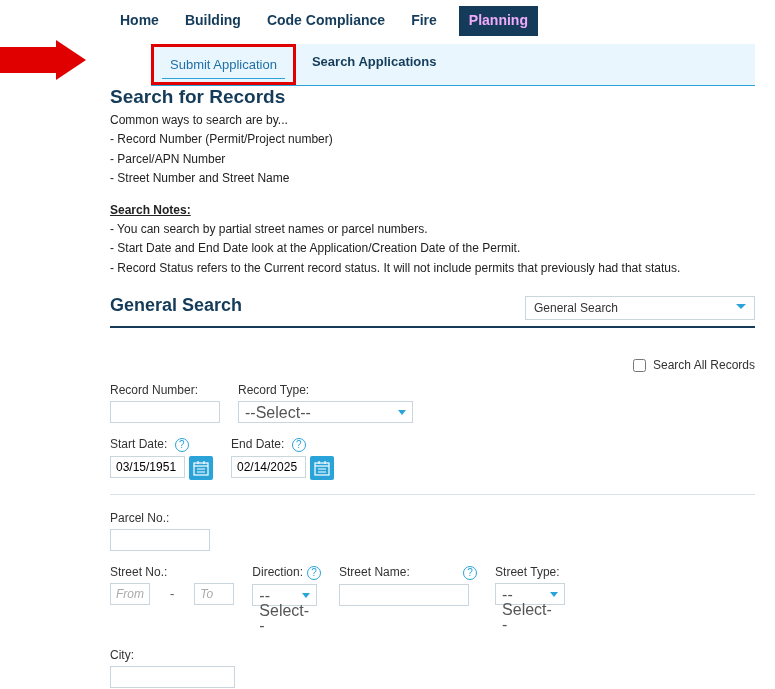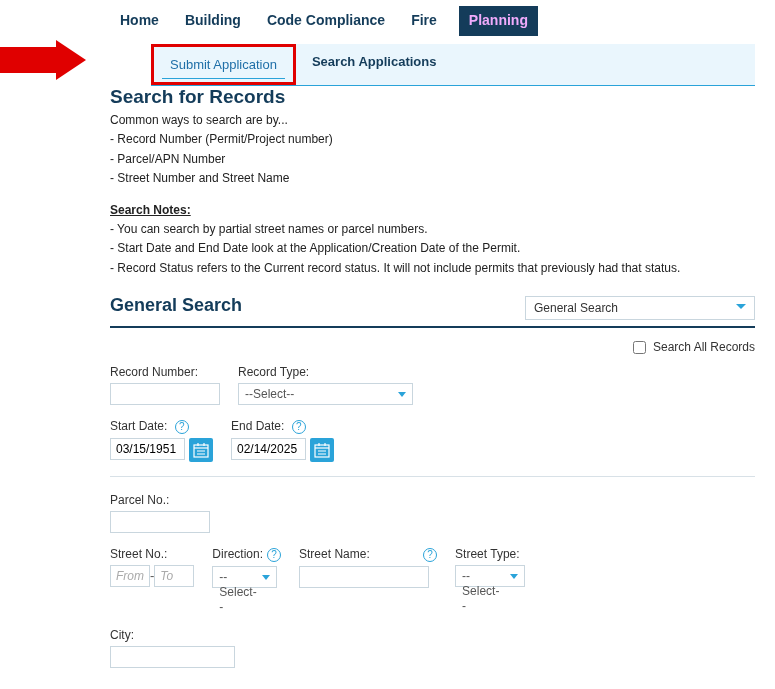--- a/index.html
+++ b/index.html
@@ -142,21 +142,21 @@
     top: 7px;
     width: 0; height: 0;
     border-left: 5px solid transparent;
     border-right: 5px solid transparent;
     border-top: 5px solid #2aa3d9;
   }
 
   
   .sar-row {
     text-align: right;
-    margin-top: 10px;
+    margin-top: 28px;
     font-size: 12px;
     color: #333;
   }
   .sar-row input { vertical-align: middle; margin-right: 4px; }
 
   
   .form-grid {
     margin-top: 8px;
   }
   .form-row {
@@ -180,21 +180,21 @@
   .w-med { width: 110px; }
   .w-date { width: 75px; }
   .w-small { width: 40px; }
   .w-parcel { width: 100px; }
   .w-street { width: 130px; }
   .w-city { width: 125px; }
 
   .select-box {
     border: 1px solid #c9d6de;
     padding: 3px 22px 3px 6px;
-    font-size: 12px;
+    font-size: 16px;
     color: #555;
     height: 22px;
     line-height: 15px;
     position: relative;
     background: #fff;
     display: inline-block;
   }
   .select-box .caret {
     position: absolute;
     right: 6px;
@@ -236,21 +236,21 @@
     align-items: center;
     justify-content: center;
     color: #fff;
     border-radius: 2px;
   }
   .cal-icon svg { width: 16px; height: 16px; }
 
   .streetno-pair {
     display: flex;
     align-items: center;
-    gap: 0;
+    gap: 20px;
     justify-content: space-between;
   }
   .streetno-pair input::placeholder { color: #aaa; font-style: italic; }
   .dash { color: #555; }
 
   hr.sep {
     border: none;
     border-top: 1px solid #d8e1e7;
     margin: 12px 0 16px 0;
   }

